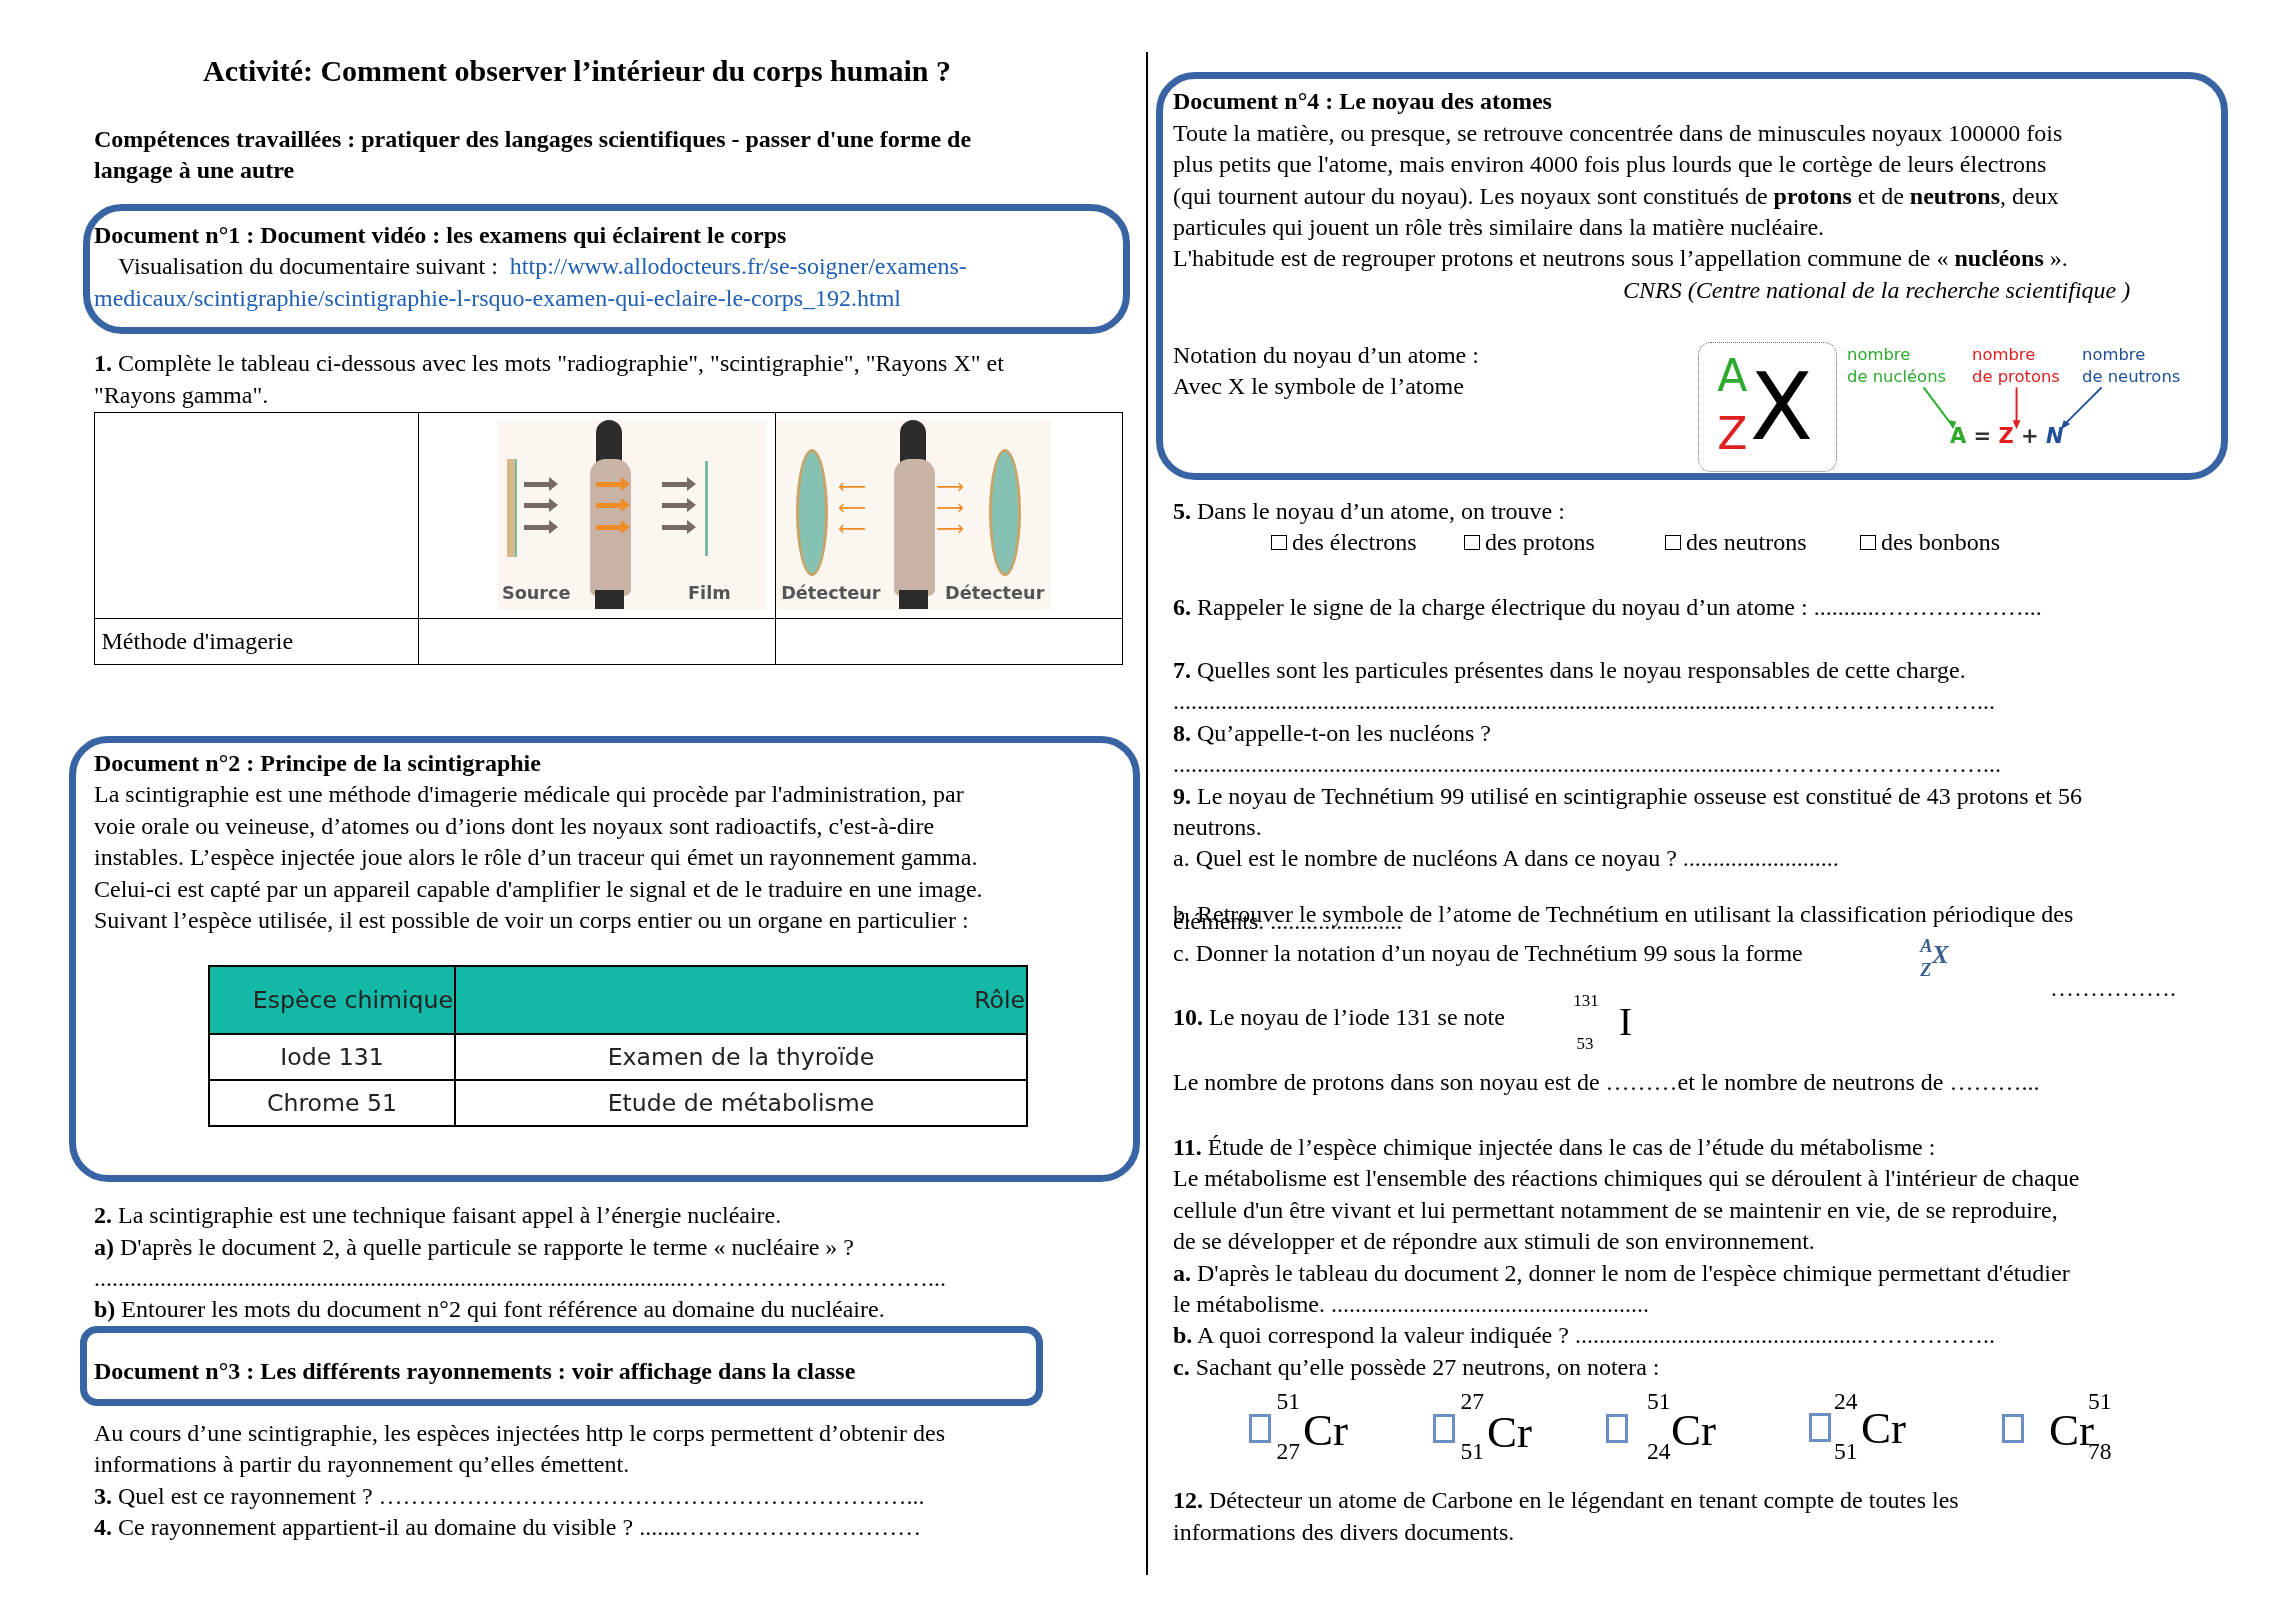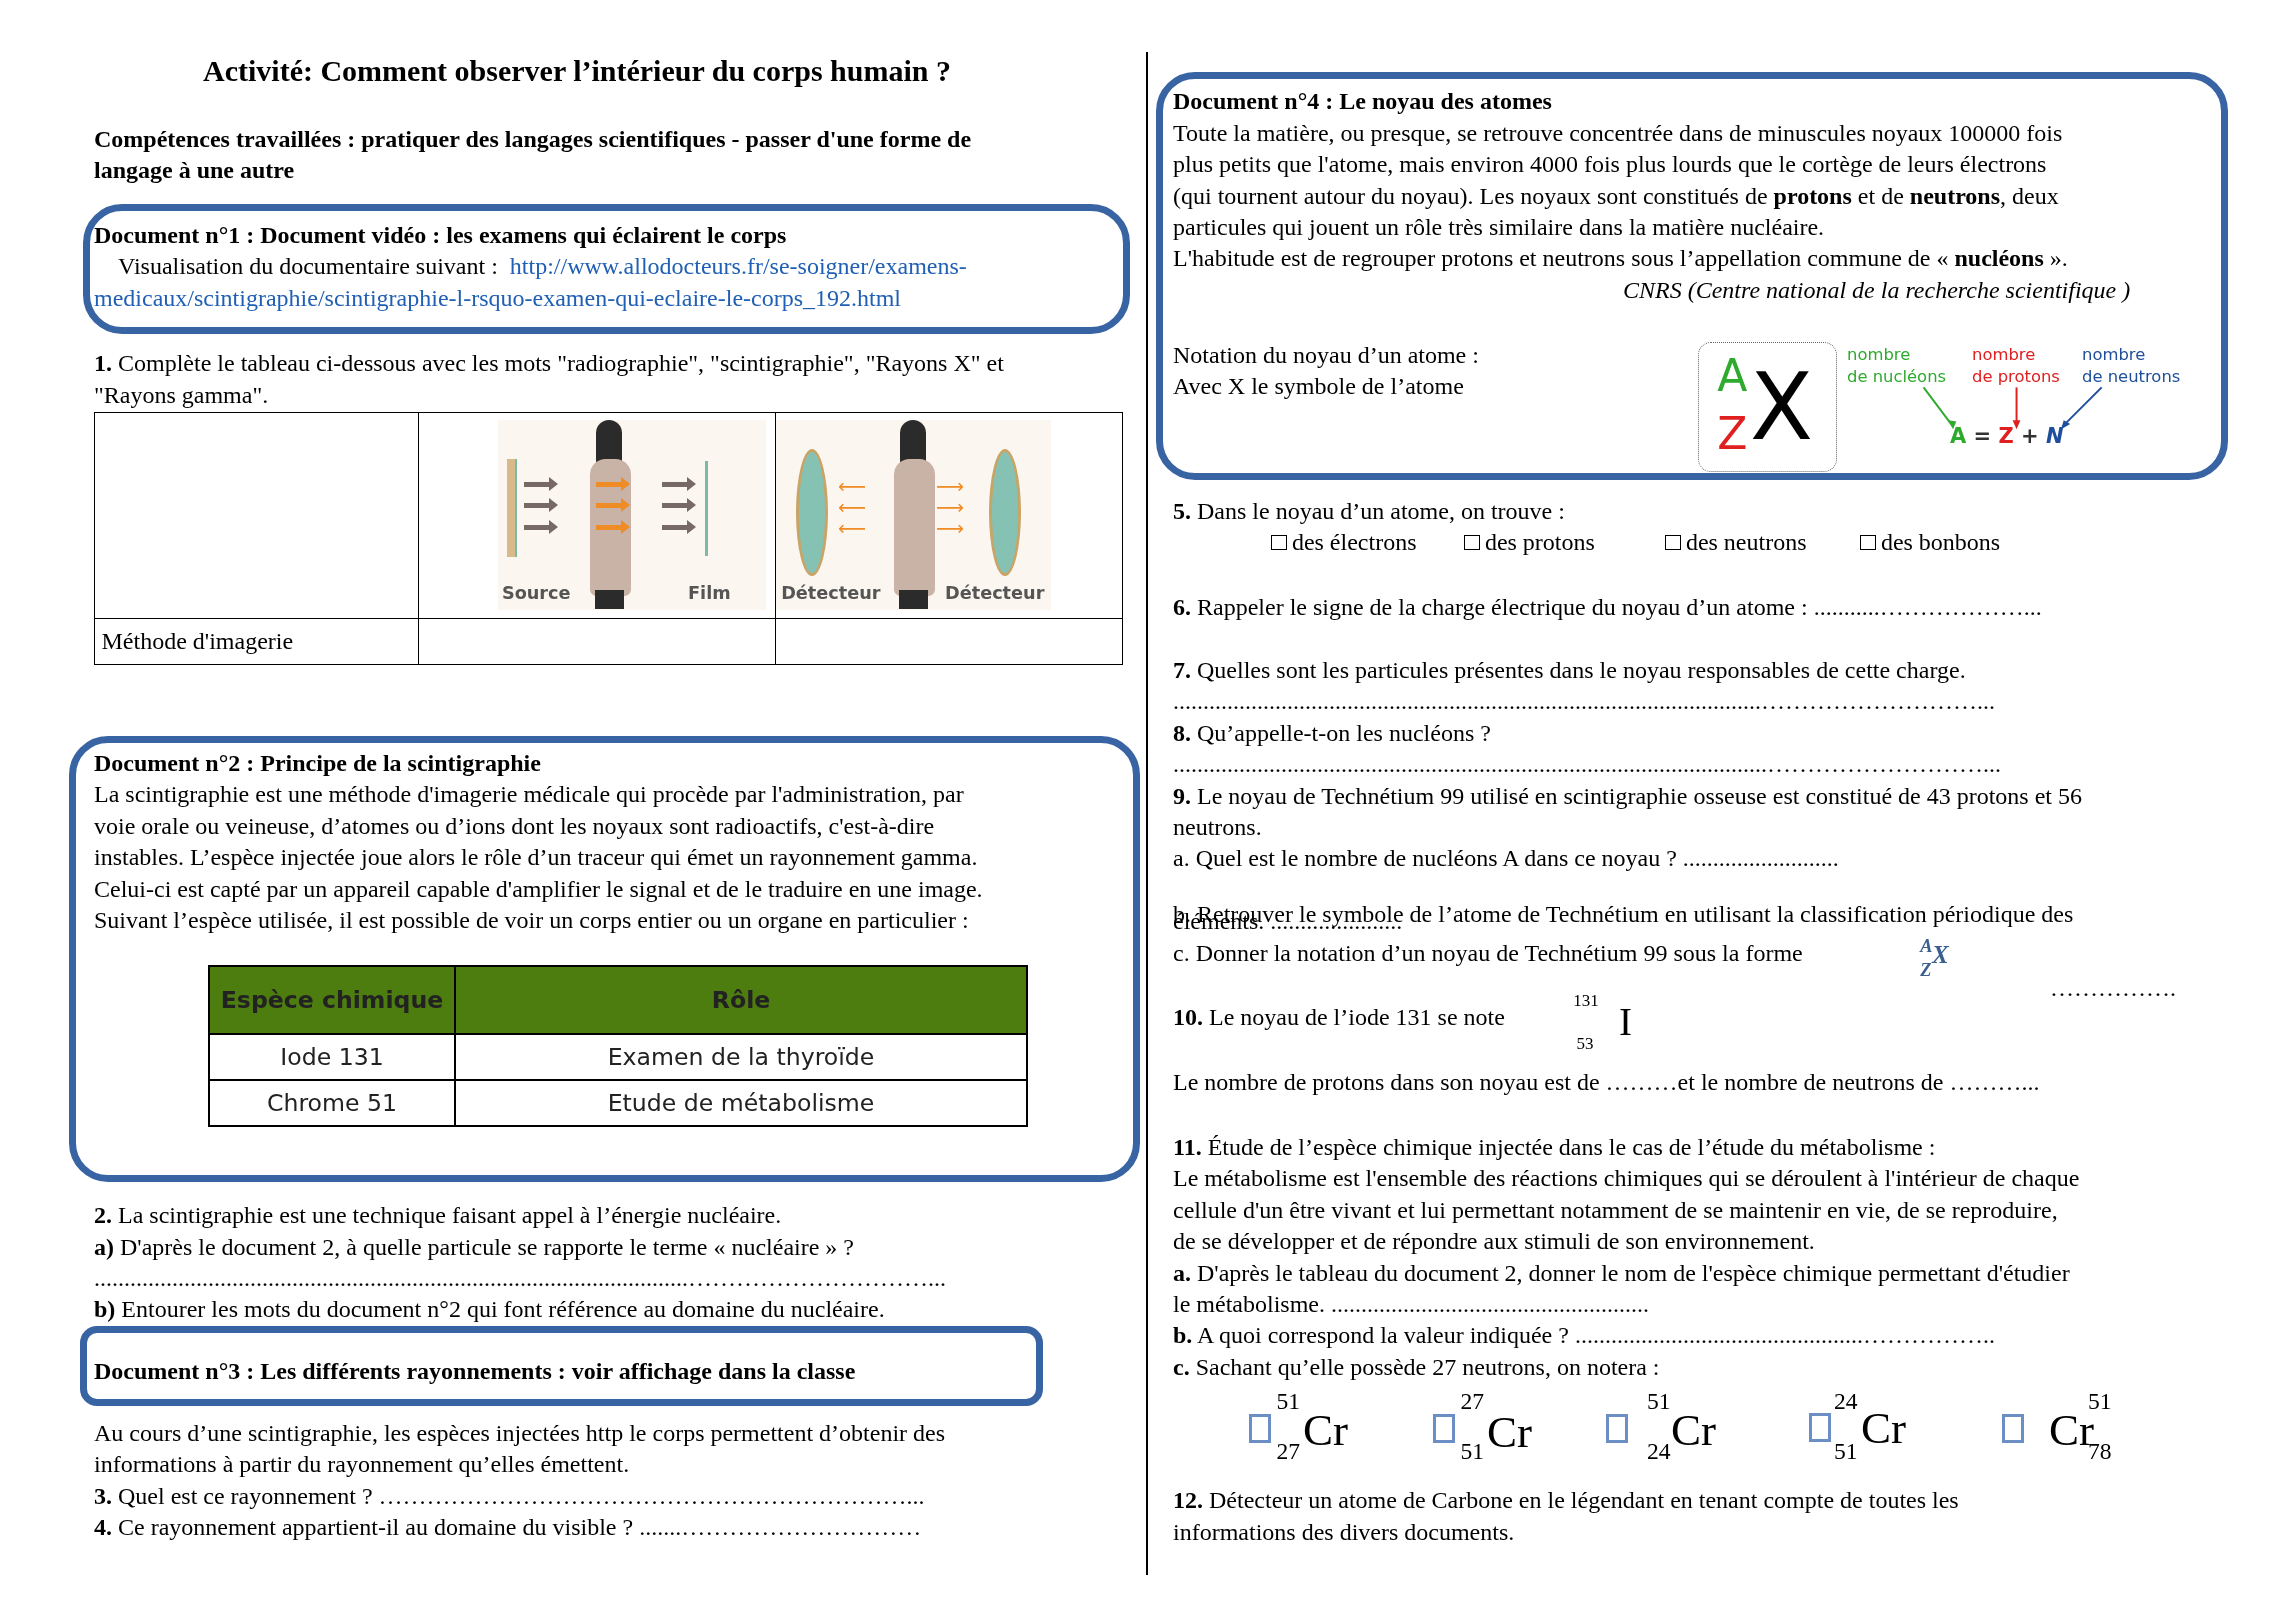--- a/index.html
+++ b/index.html
@@ -13,21 +13,21 @@
   .box.small-r { border-radius: 17px; }
   .link { color: #1f5fb4; }
   .divider { position: absolute; left: 1146px; top: 52px; width: 2px; height: 1523px; background: #000; }
   
   .tbl1 { position: absolute; left: 94px; top: 412px; border-collapse: collapse; }
   .tbl1 td { border: 1.3px solid #000; padding: 0 6.5px; font-size: 24px; vertical-align: middle; }
   
   .tbl2 { position: absolute; left: 208px; top: 965px; border-collapse: collapse;
           font-family: "DejaVu Sans", "Liberation Sans", sans-serif; }
   .tbl2 td, .tbl2 th { border: 2px solid #000; text-align: center; font-size: 23.6px; color: #222; }
-  .tbl2 th { background: #4d7c0f; font-weight: bold; height: 64px; }
+  .tbl2 th { background: #14b8a6; font-weight: normal; height: 64px; text-align: right; }
   .tbl2 td { height: 42px; }
   
   .illus { position: absolute; background: #fbf6f0; overflow: hidden; }
   .illus .lab { position: absolute; bottom: 6.5px; font-family: "DejaVu Sans", sans-serif; font-weight: bold;
                 font-size: 17.7px; color: #555; }
   .person { position: absolute; }
   .arrow { position: absolute; height: 5.2px; }
   .arrow::after { content: ""; position: absolute; right: -7.9px; top: -4.6px; border-left: 9.2px solid currentColor;
                   border-top: 7.2px solid transparent; border-bottom: 7.2px solid transparent; }
   .checkbox { display: inline-block; width: 15.7px; height: 15.7px; border: 1.3px solid #000; box-sizing: border-box;

